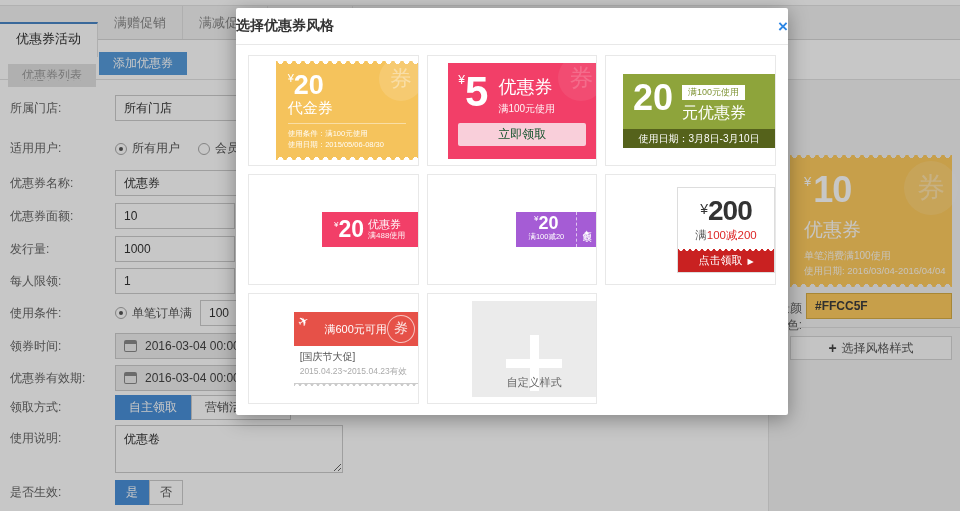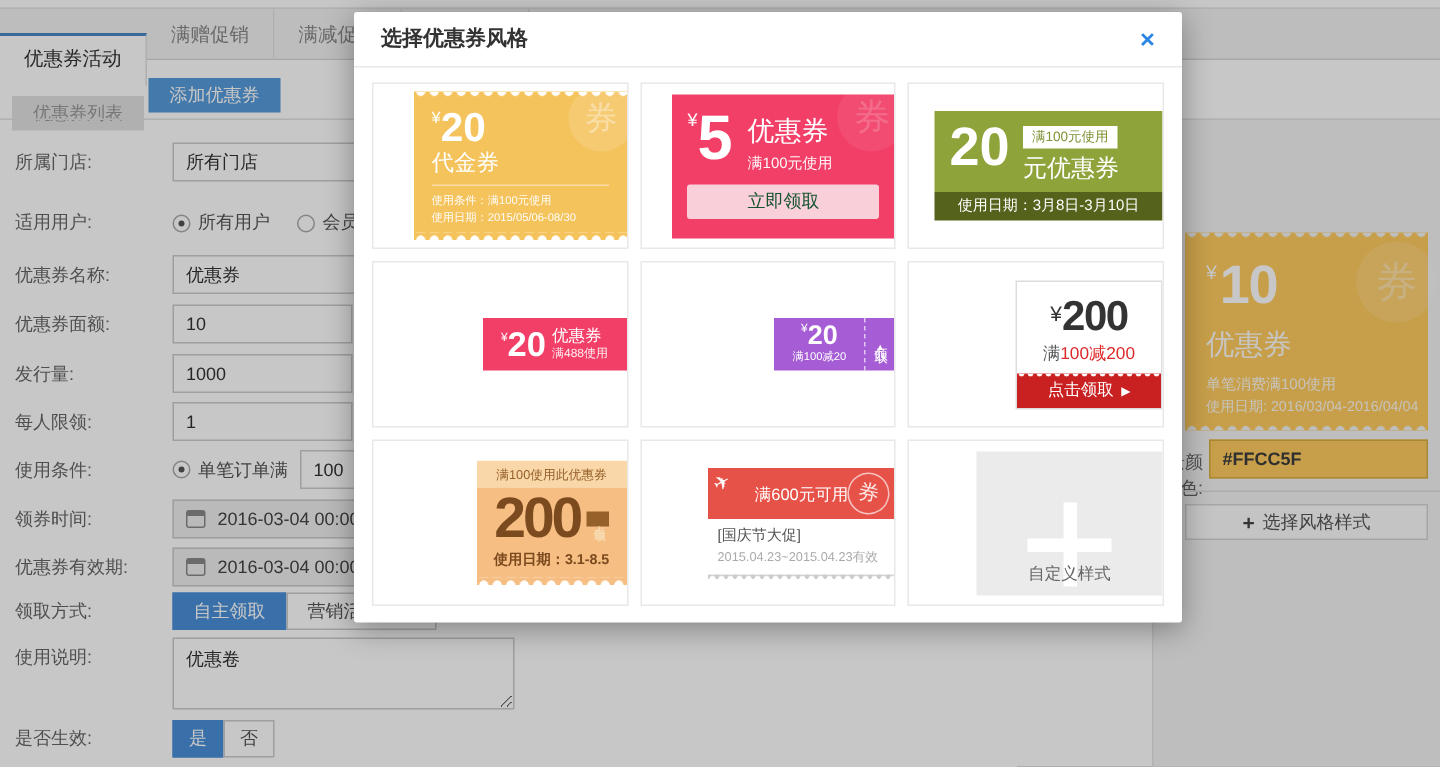--- a/index.html
+++ b/index.html
@@ -54,21 +54,21 @@
   .pv-wm { width:54px; height:54px; right:-6px; top:6px; font-size:28px; }
   .bg-label { position:absolute; left:752px; top:300px; width:50px; text-align:right; font-size:12px; color:#666; }
   .bg-input { position:absolute; left:806px; top:293px; width:146px; height:26px; background:#ffcc5f; border:1px solid #d8ae45; color:#3d3d3d; font-weight:bold; font-size:12px; padding:0 8px; font-family:inherit; }
   .hr2 { position:absolute; left:768px; top:327px; width:192px; height:1px; background:#dedede; }
   .style-btn { position:absolute; left:790px; top:336px; width:162px; height:24px; background:#fcfcfc; border:1px solid #d5d5d5; font-size:12px; color:#555; display:flex; align-items:center; justify-content:center; gap:5px; }
   .style-btn .plus { font-weight:bold; font-size:14px; color:#444; }
 
   
   .overlay { position:absolute; inset:0; background:rgba(0,0,0,.22); }
   .modal { position:absolute; left:236px; top:8px; width:552px; height:407px; background:#fff; border-radius:2px; box-shadow:0 4px 20px rgba(0,0,0,.35); }
-  .mhead { height:37px; border-bottom:1px solid #e8e8e8; display:flex; align-items:center; padding:0 18px; }
+  .mhead { height:37px; border-bottom:1px solid #e8e8e8; display:flex; align-items:center; padding:0 0; }
   .mtitle { flex:1; font-size:14px; font-weight:bold; color:#333; }
   .mclose { color:#2b85e4; font-size:17px; font-weight:bold; line-height:1; cursor:pointer; }
   .mbody { padding:10px 12px; display:grid; grid-template-columns:repeat(3,1fr); gap:8px; }
   .tile { height:111px; border:1px solid #e8e8e8; background:#fff; position:relative; display:flex; align-items:center; justify-content:flex-end; overflow:hidden; cursor:pointer; }
 
   
   .c1 { position:relative; width:142px; height:99px; background:#f5c35c; color:#fff; padding:9px 0 0 12px; overflow:hidden; }
   .c1 .cur { font-size:11px; vertical-align:12px; } .c1 .num { font-size:27px; font-weight:bold; }
   .c1 .name { font-size:15px; margin-top:-2px; }
   .c1 .sep { border-top:1px solid rgba(255,255,255,.45); margin:5px 12px 4px 0; }
@@ -349,33 +349,20 @@
           <div class="amt"><span class="cur">¥</span><span class="num">200</span></div>
           <div class="cond">
             <span>满</span><span class="red">100减200</span>
           </div>
           <div class="strip">
             <span>点击领取</span><span class="arr">▶</span>
           </div>
         </div>
       </div>
 
-      <div class="tile">
-        <div class="c7">
-          <div class="head">满100使用此优惠券</div>
-          <div class="body">
-            <div class="mid">
-              <span class="num">200</span>
-              <span class="tag">点击领取</span>
-            </div>
-            <div class="date">使用日期：3.1-8.5</div>
-          </div>
-          <div class="sc-b"></div>
-        </div>
-      </div>
 
       <div class="tile">
         <div class="c8">
           <div class="top">
             <span class="plane">✈</span>
             <div class="cond">满600元可用</div>
             <div class="ring">券</div>
           </div>
           <div class="bot">
             <div class="promo">[国庆节大促]</div>

